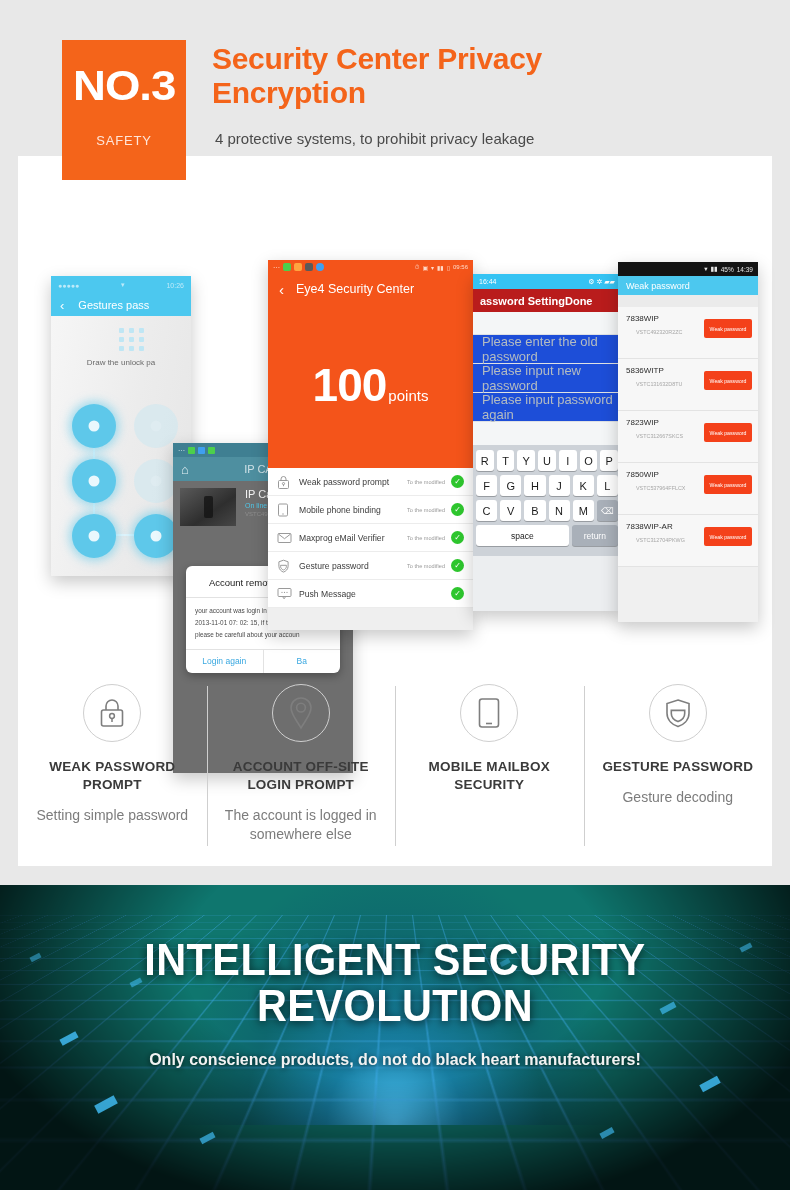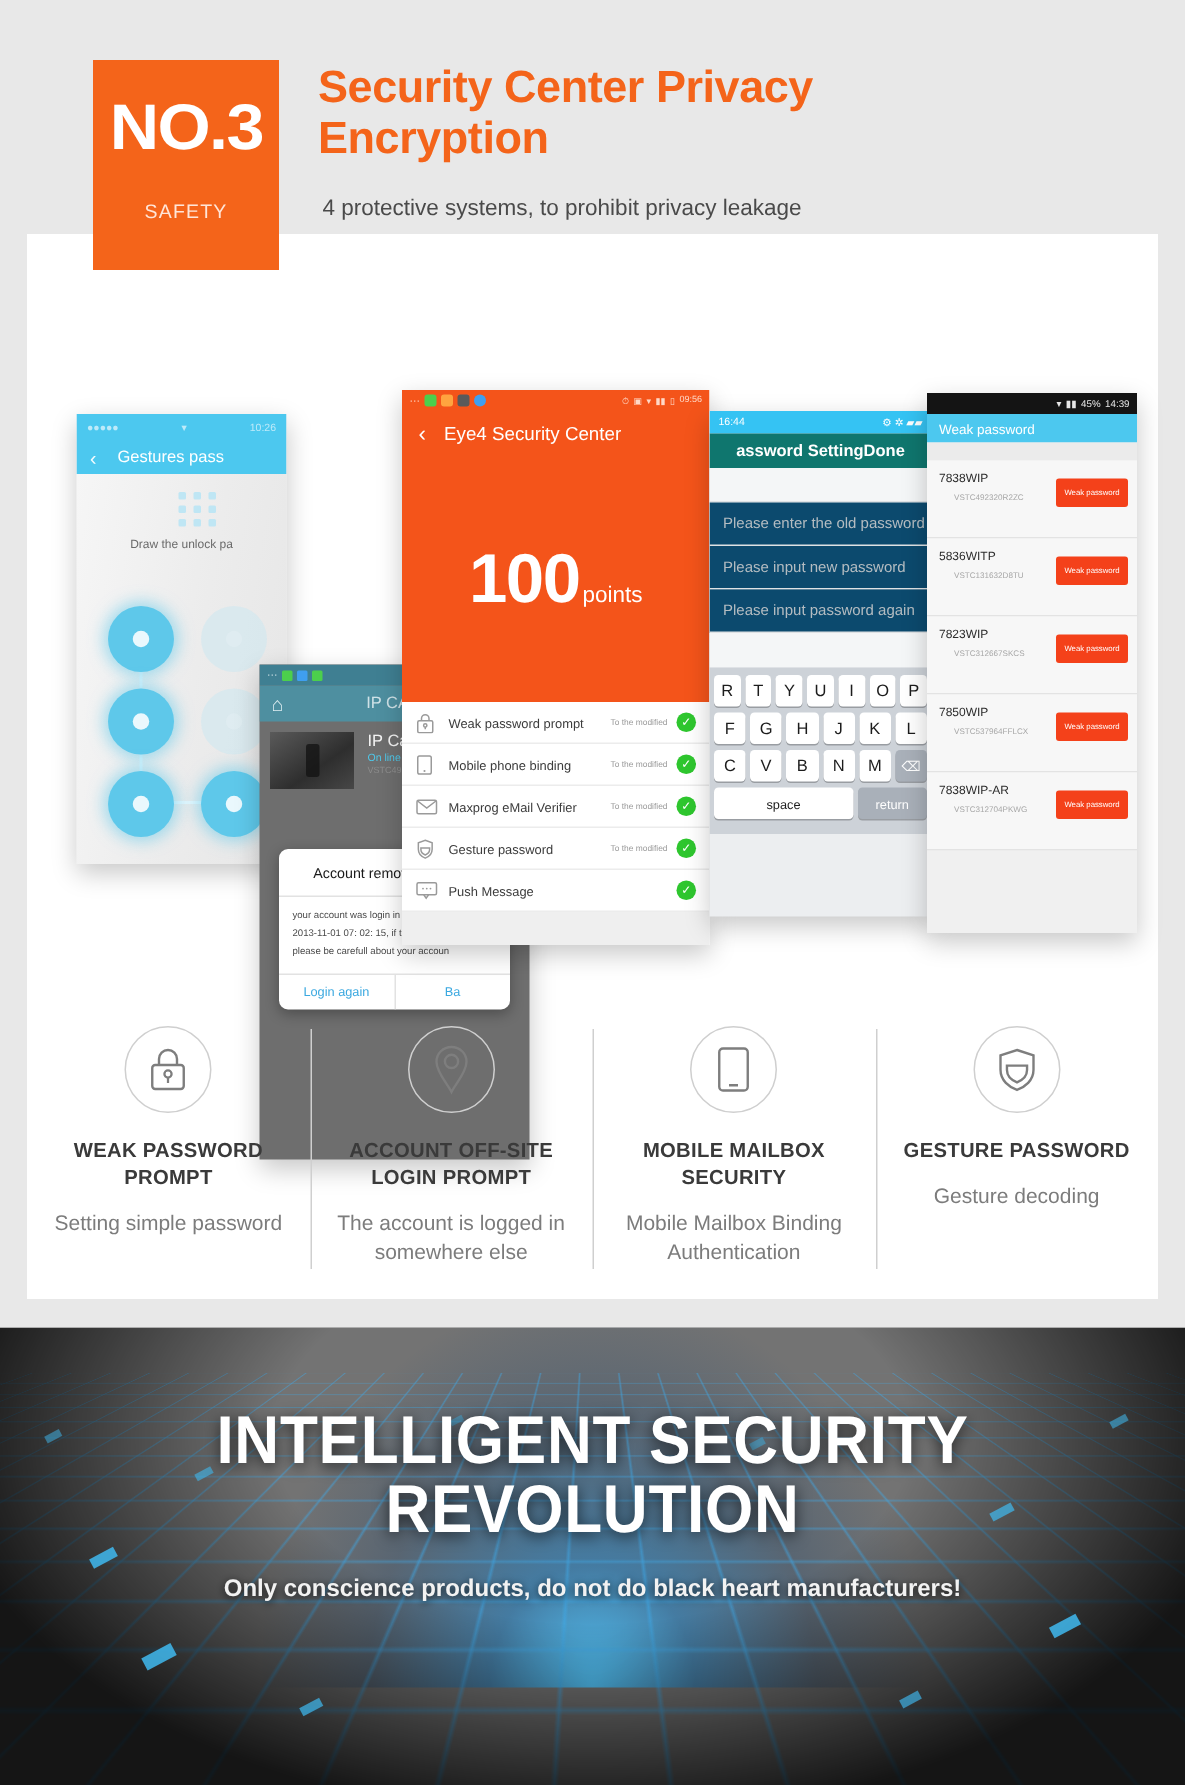--- a/index.html
+++ b/index.html
@@ -178,27 +178,27 @@
   }
   .ph3 .tailpad { height:40px; background:#efefef; }
 
   
   .ph4 { left:455px; top:118px; width:148px; height:337px; background:#eceef0; }
   .ph4 .statusbar {
     height:15px; background:#35c3f3; color:#fff; font-size:7px;
     display:flex; align-items:center; justify-content:space-between; padding:0 6px;
   }
   .ph4 .navbar {
-    height:23px; background:#0f766e; color:#fff; font-size:11px; font-weight:bold;
-    display:flex; align-items:center; justify-content:center; padding:0 7px;
+    height:23px; background:#b91c1c; color:#fff; font-size:11px; font-weight:bold;
+    display:flex; align-items:center; justify-content:flex-start; padding:0 7px;
   }
   .ph4 .field {
-    height:29px; background:#0c4a6e; border-bottom:1px solid #dfe2e4;
+    height:29px; background:#1d4ed8; border-bottom:1px solid #dfe2e4;
     display:flex; align-items:center; padding-left:9px;
-    font-size:10px; color:#b4bcc1;
+    font-size:13px; color:#b4bcc1;
   }
   .ph4 .spacer { height:23px; background:#f4f6f7; border-bottom:1px solid #dfe2e4; }
   .ph4 .gap { height:23px; background:#f4f6f7; }
   .ph4 .kb { background:#cdd2d8; padding:5px 3px 6px; }
   .ph4 .krow { display:flex; justify-content:center; gap:3px; margin-bottom:4px; }
   .ph4 .key {
     background:#fff; border-radius:3px; height:21px; min-width:15px;
     display:flex; align-items:center; justify-content:center;
     font-size:11px; color:#1c1c1c; box-shadow:0 1px 0 rgba(0,0,0,.25);
     flex:1;
@@ -248,21 +248,21 @@
     font-size:13.5px; font-weight:bold; color:#3a3a3a; line-height:1.34;
     letter-spacing:.2px;
   }
   .feat .desc {
     font-size:14px; color:#7c7c7c; line-height:1.34; margin-top:12px;
   }
 
   
   .banner {
     position:absolute; left:0; top:885px; width:790px; height:305px;
-    background:#737373; overflow:hidden;
+    background:#0f766e; overflow:hidden;
   }
   .bg-glow {
     position:absolute; left:50%; top:-20px; transform:translateX(-50%);
     width:440px; height:260px;
     background:radial-gradient(ellipse at 50% 100%, rgba(80,200,255,.95) 0%, rgba(30,130,200,.55) 22%, rgba(10,60,110,.25) 48%, rgba(0,0,0,0) 72%);
   }
   .bg-grid {
     position:absolute; left:-40%; top:30px; width:180%; height:290px;
     background-image:
       repeating-linear-gradient(to right, rgba(60,170,235,.55) 0 1px, transparent 1px 26px),
@@ -615,21 +615,20 @@
     </div>
 
     <div class="feat">
       <div class="circle">
         <svg class="ico" width="24" height="32" viewBox="0 0 24 32">
           <rect x="2.5" y="2" width="19" height="28" rx="2.5" fill="none" stroke="#7e7e7e" stroke-width="1.6"></rect>
           <path d="M9 26.5h6" stroke="#7e7e7e" stroke-width="1.6"></path>
         </svg>
       </div>
       <div class="ttl">MOBILE MAILBOX SECURITY</div>
-      <div class="desc">Mobile Mailbox Binding Authentication</div>
     </div>
 
     <div class="feat">
       <div class="circle">
         <svg class="ico" width="30" height="32" viewBox="0 0 30 32">
           <path d="M15 3l11 3.6v9.6c0 7.2-5.8 11.6-11 13.4C9.8 27.8 4 23.4 4 16.2V6.6z" fill="none" stroke="#7e7e7e" stroke-width="1.6"></path>
           <path d="M8.3 13.4h13.4v3c0 4.2-3.2 6.8-6.7 8.2-3.5-1.4-6.7-4-6.7-8.2z" fill="none" stroke="#7e7e7e" stroke-width="1.6"></path>
         </svg>
       </div>
       <div class="ttl">GESTURE PASSWORD</div>

